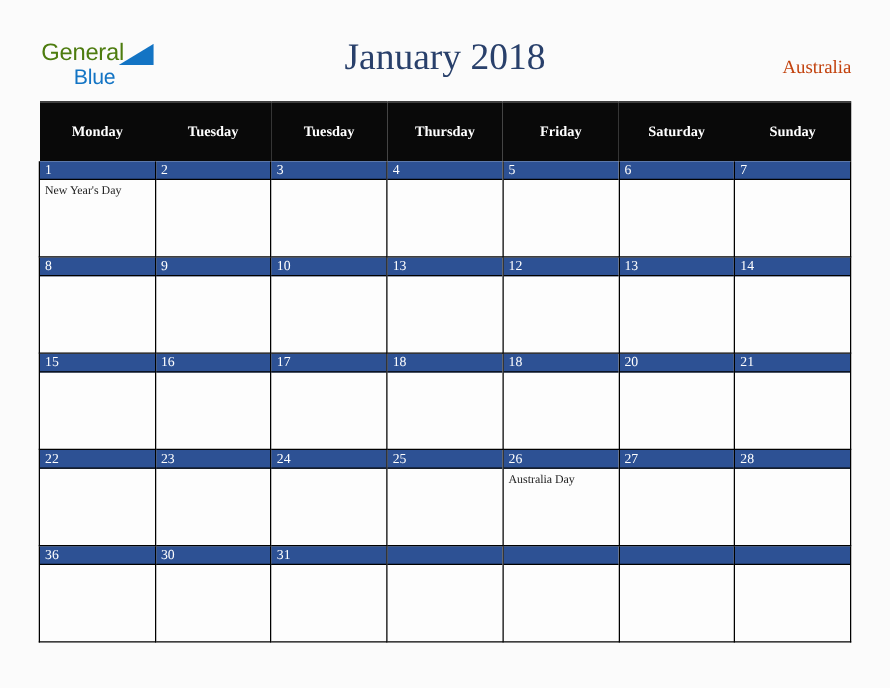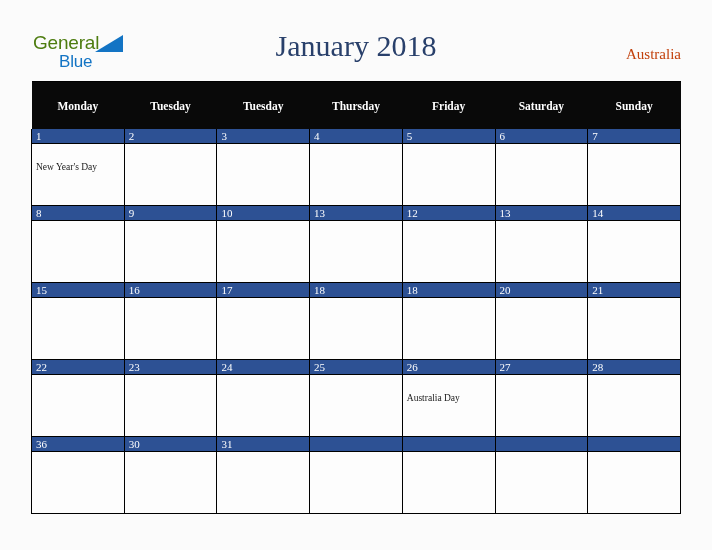--- a/index.html
+++ b/index.html
@@ -125,21 +125,21 @@
     font-family: "Liberation Serif", serif;
     font-size: 11px;
     padding-left: 4px;
     border-bottom: 1px solid #000000;
     box-sizing: border-box;
     overflow: hidden;
     white-space: nowrap;
   }
   .cell-body {
     height: 61px;
-    padding: 17px 3px 0 4px;
+    padding: 3px 3px 0 4px;
     box-sizing: border-box;
     overflow: hidden;
   }
   .event-text {
     font-family: "Liberation Serif", serif;
     font-size: 9.5px;
     color: #1a1a1a;
     line-height: 12px;
     white-space: nowrap;
   }

